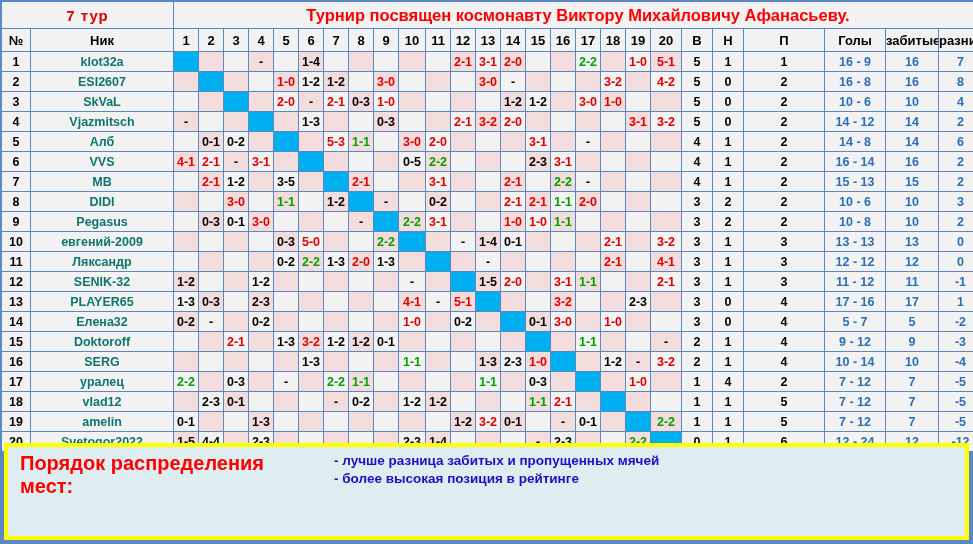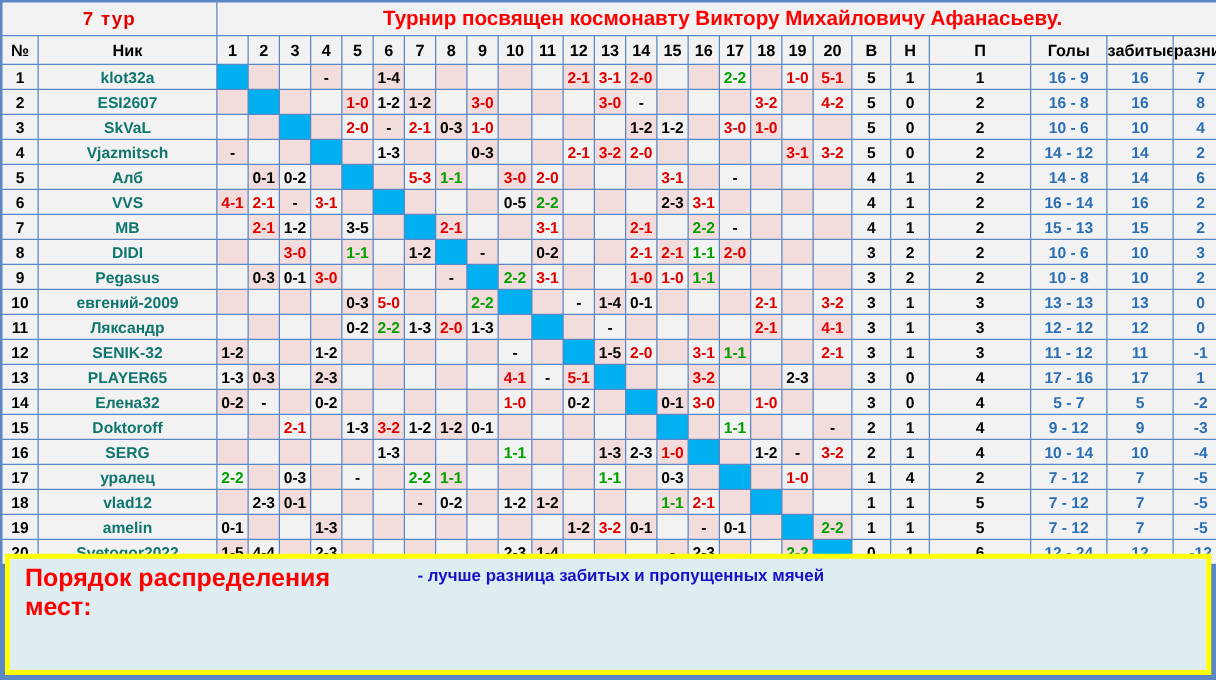--- a/index.html
+++ b/index.html
@@ -844,17 +844,18 @@
           <td class="c-pts">1</td>
         </tr>
       </tbody>
   </table>
 
   <div class="legend-wrap">
     <div class="legend-inner">
       <div class="legend-title">Порядок распределения мест:</div>
       <div class="legend-list" id="legend-list">
           <div>- лучше разница забитых и пропущенных мячей</div>
+          <div>- более высокая позиция в рейтинге</div>
         </div>
     </div>
   </div>
 
 </div>
 
 </body></html>

